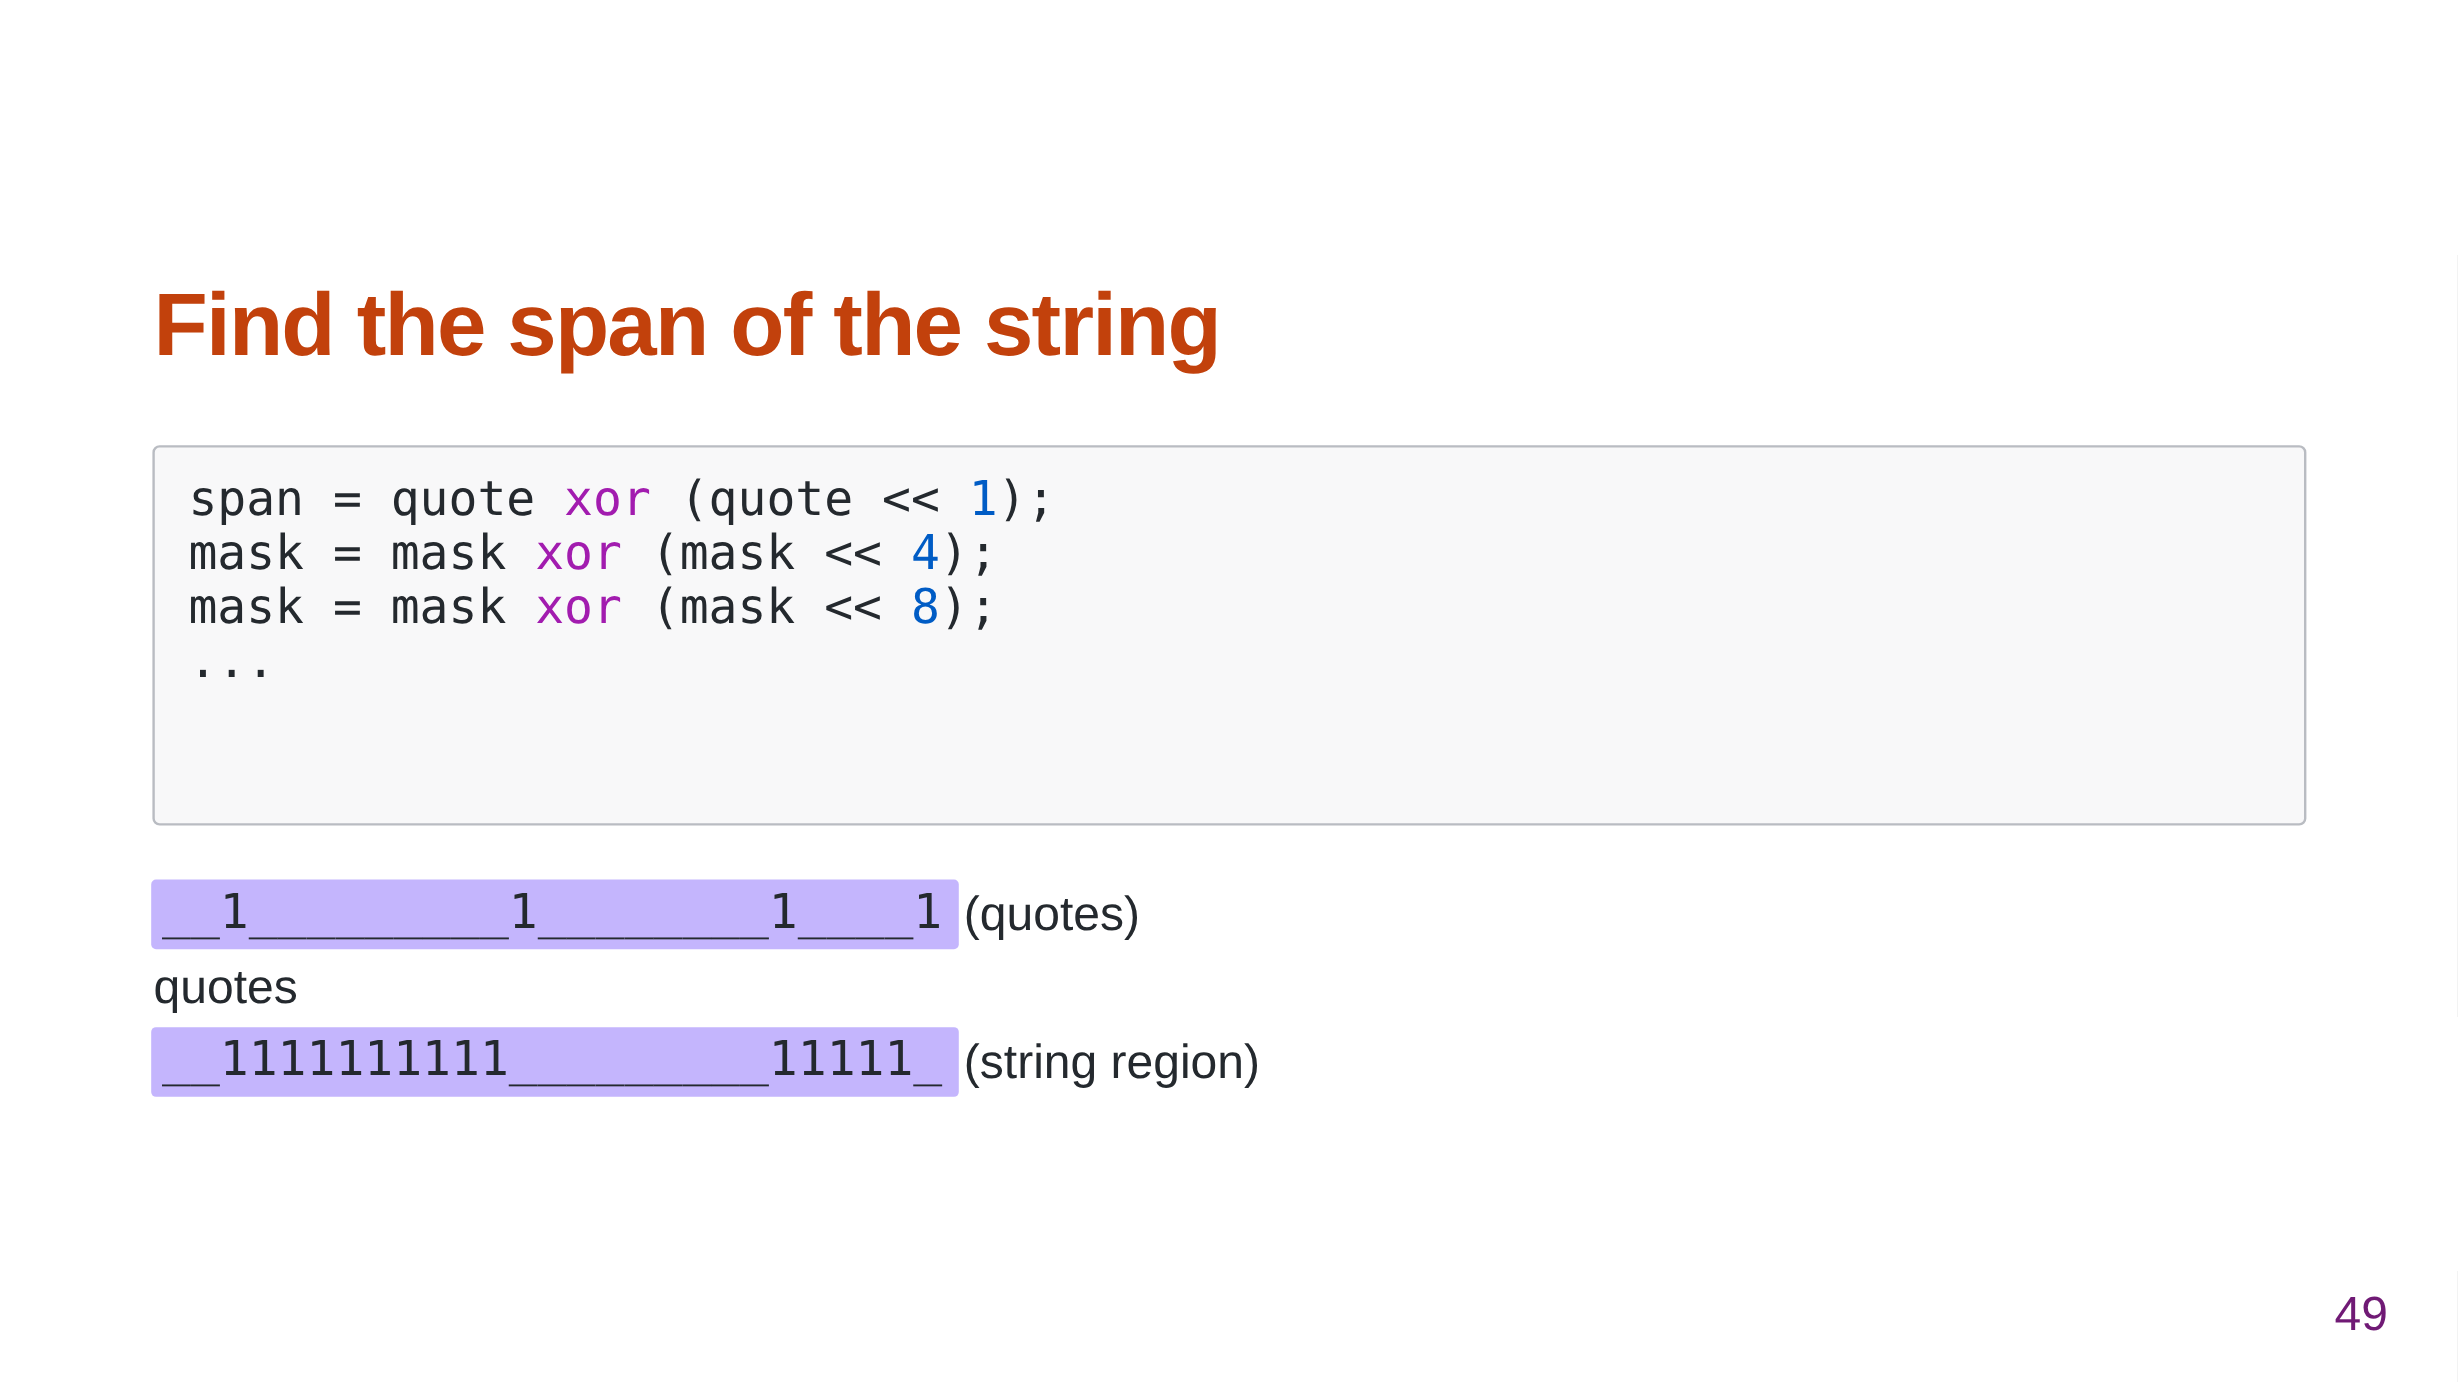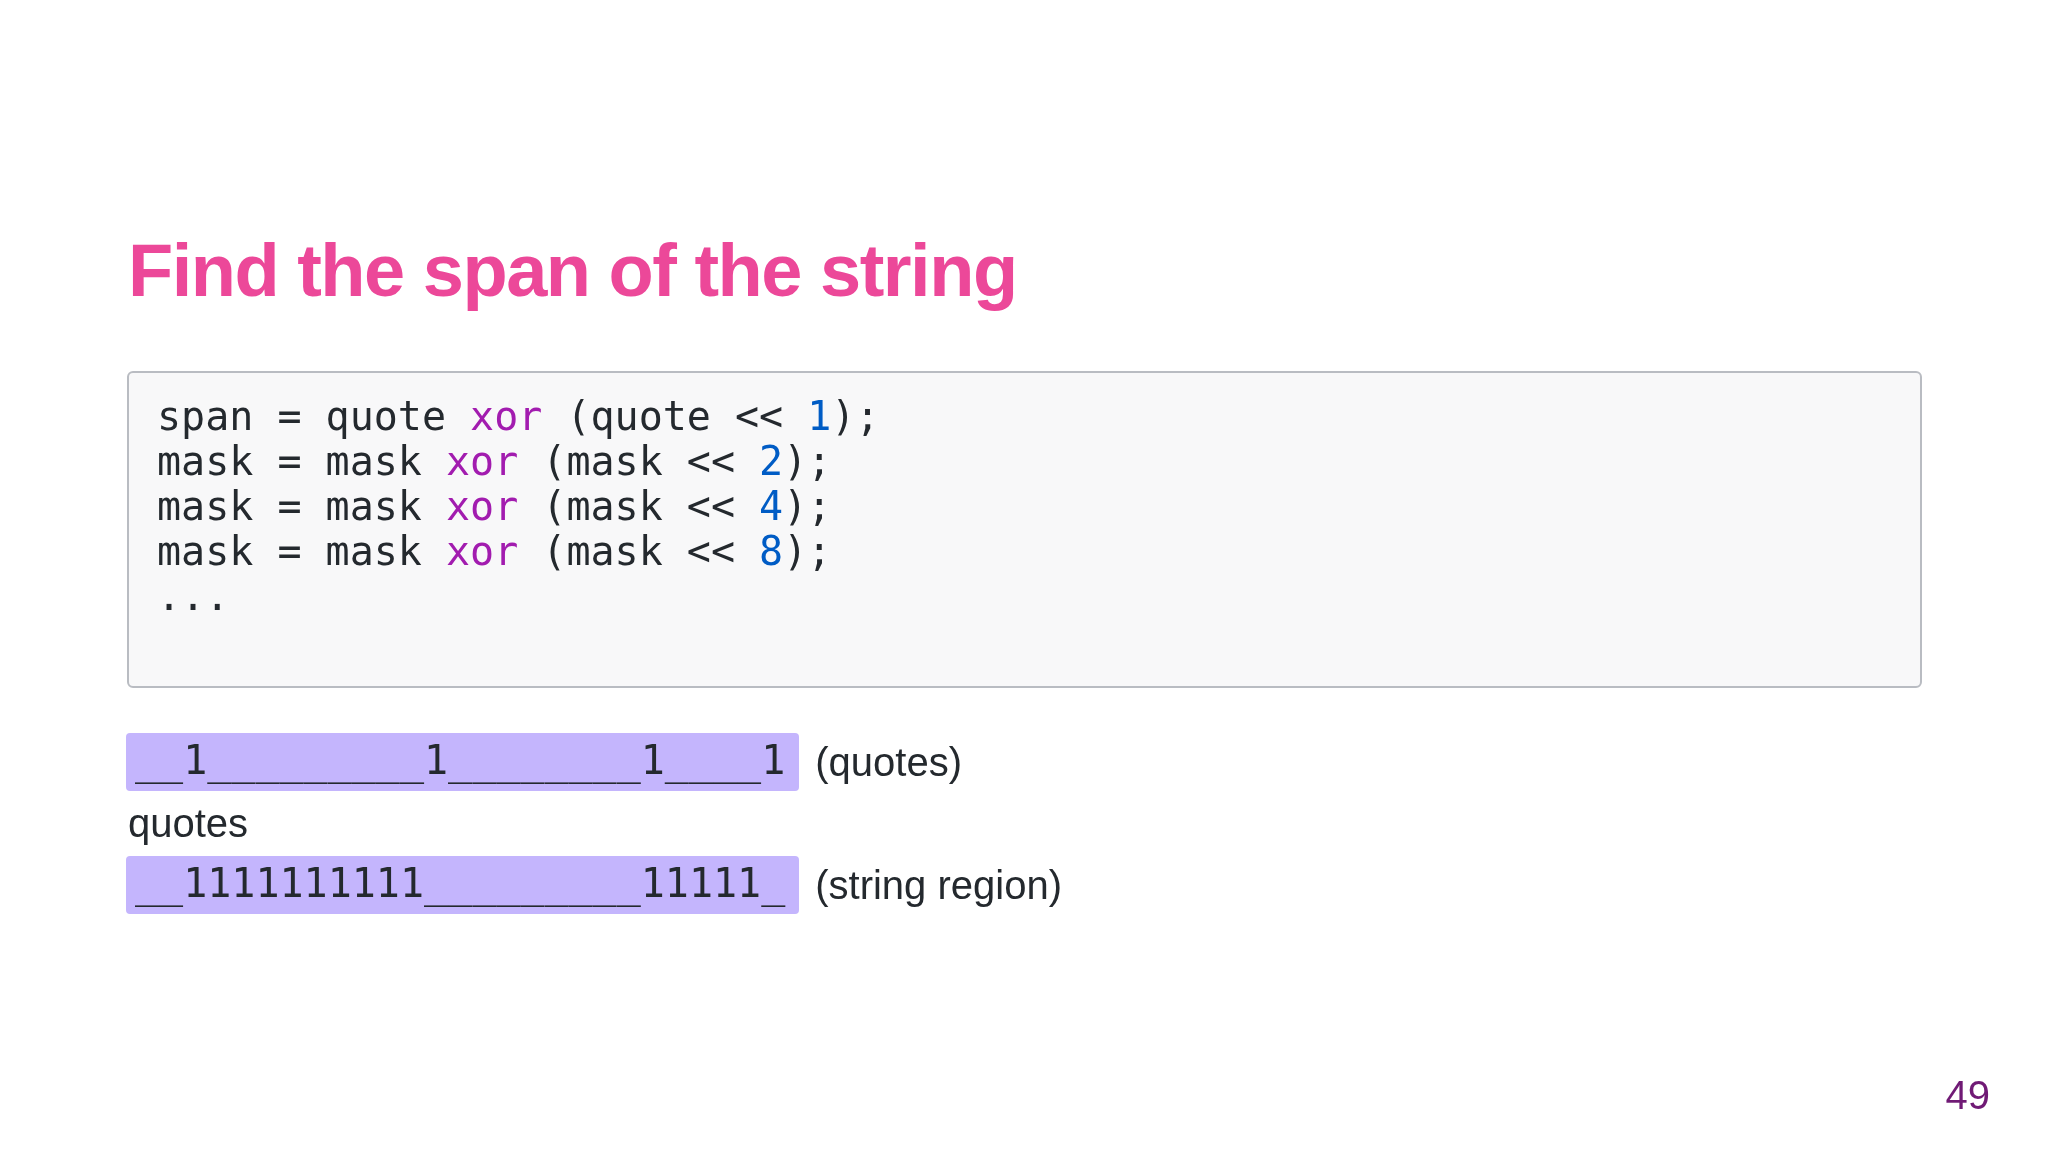--- a/index.html
+++ b/index.html
@@ -7,21 +7,21 @@
     position:relative;
     width:2048px;height:1152px;
     background:#ffffff;
     overflow:hidden;
     font-family:"Liberation Sans",sans-serif;
   }
   .title{
     position:absolute;left:128px;top:228px;
     margin:0;
     font-size:74px;font-weight:700;letter-spacing:-1.5px;
-    color:#ec4899;
+    color:#c2410c;
   }
   .codebox{
     position:absolute;left:127px;top:371px;
     width:1795px;height:317px;
     box-sizing:border-box;
     background:#f8f8f9;
     border:2px solid #b9bcc2;
     border-radius:6px;
     padding:21px 28px;
   }
@@ -46,21 +46,21 @@
     display:inline-block;
     background:#c4b5fd;
     border-radius:4px;
     padding:2px 14px 6px 9px;
     font-family:"DejaVu Sans Mono","Liberation Mono",monospace;
     font-size:40px;line-height:50px;
     white-space:pre;
     color:#24292e;
   }
   .bitlabel{
-    margin-left:16px;
+    margin-left:4px;
     font-size:40px;
     color:#24292e;
   }
   .becomes{
     font-size:40px;line-height:50px;
     color:#24292e;
     margin:7px 0 8px 2px;
   }
   .pagenum{
     position:absolute;right:58px;bottom:34px;
@@ -70,21 +70,20 @@
 </style>
 </head>
 <body>
 
 <div class="slide">
 
   <h1 class="title">Find the span of the string</h1>
 
   <div class="codebox">
       <div class="code-line"><span class="tok-plain">span = quote </span><span class="tok-keyword">xor</span><span class="tok-plain"> (quote &lt;&lt; </span><span class="tok-number">1</span><span class="tok-plain">);</span></div>
-      <div class="code-line"><span class="tok-plain">mask = mask </span><span class="tok-keyword">xor</span><span class="tok-plain"> (mask &lt;&lt; </span><span class="tok-number">2</span><span class="tok-plain">);</span></div>
       <div class="code-line"><span class="tok-plain">mask = mask </span><span class="tok-keyword">xor</span><span class="tok-plain"> (mask &lt;&lt; </span><span class="tok-number">4</span><span class="tok-plain">);</span></div>
       <div class="code-line"><span class="tok-plain">mask = mask </span><span class="tok-keyword">xor</span><span class="tok-plain"> (mask &lt;&lt; </span><span class="tok-number">8</span><span class="tok-plain">);</span></div>
       <div class="code-line"><span class="tok-plain">...</span></div>
     </div>
 
   <div class="bitrows">
 
     <div class="bitrow">
       <span class="bits">__1_________1________1____1</span>
       <span class="bitlabel">(quotes)</span>

